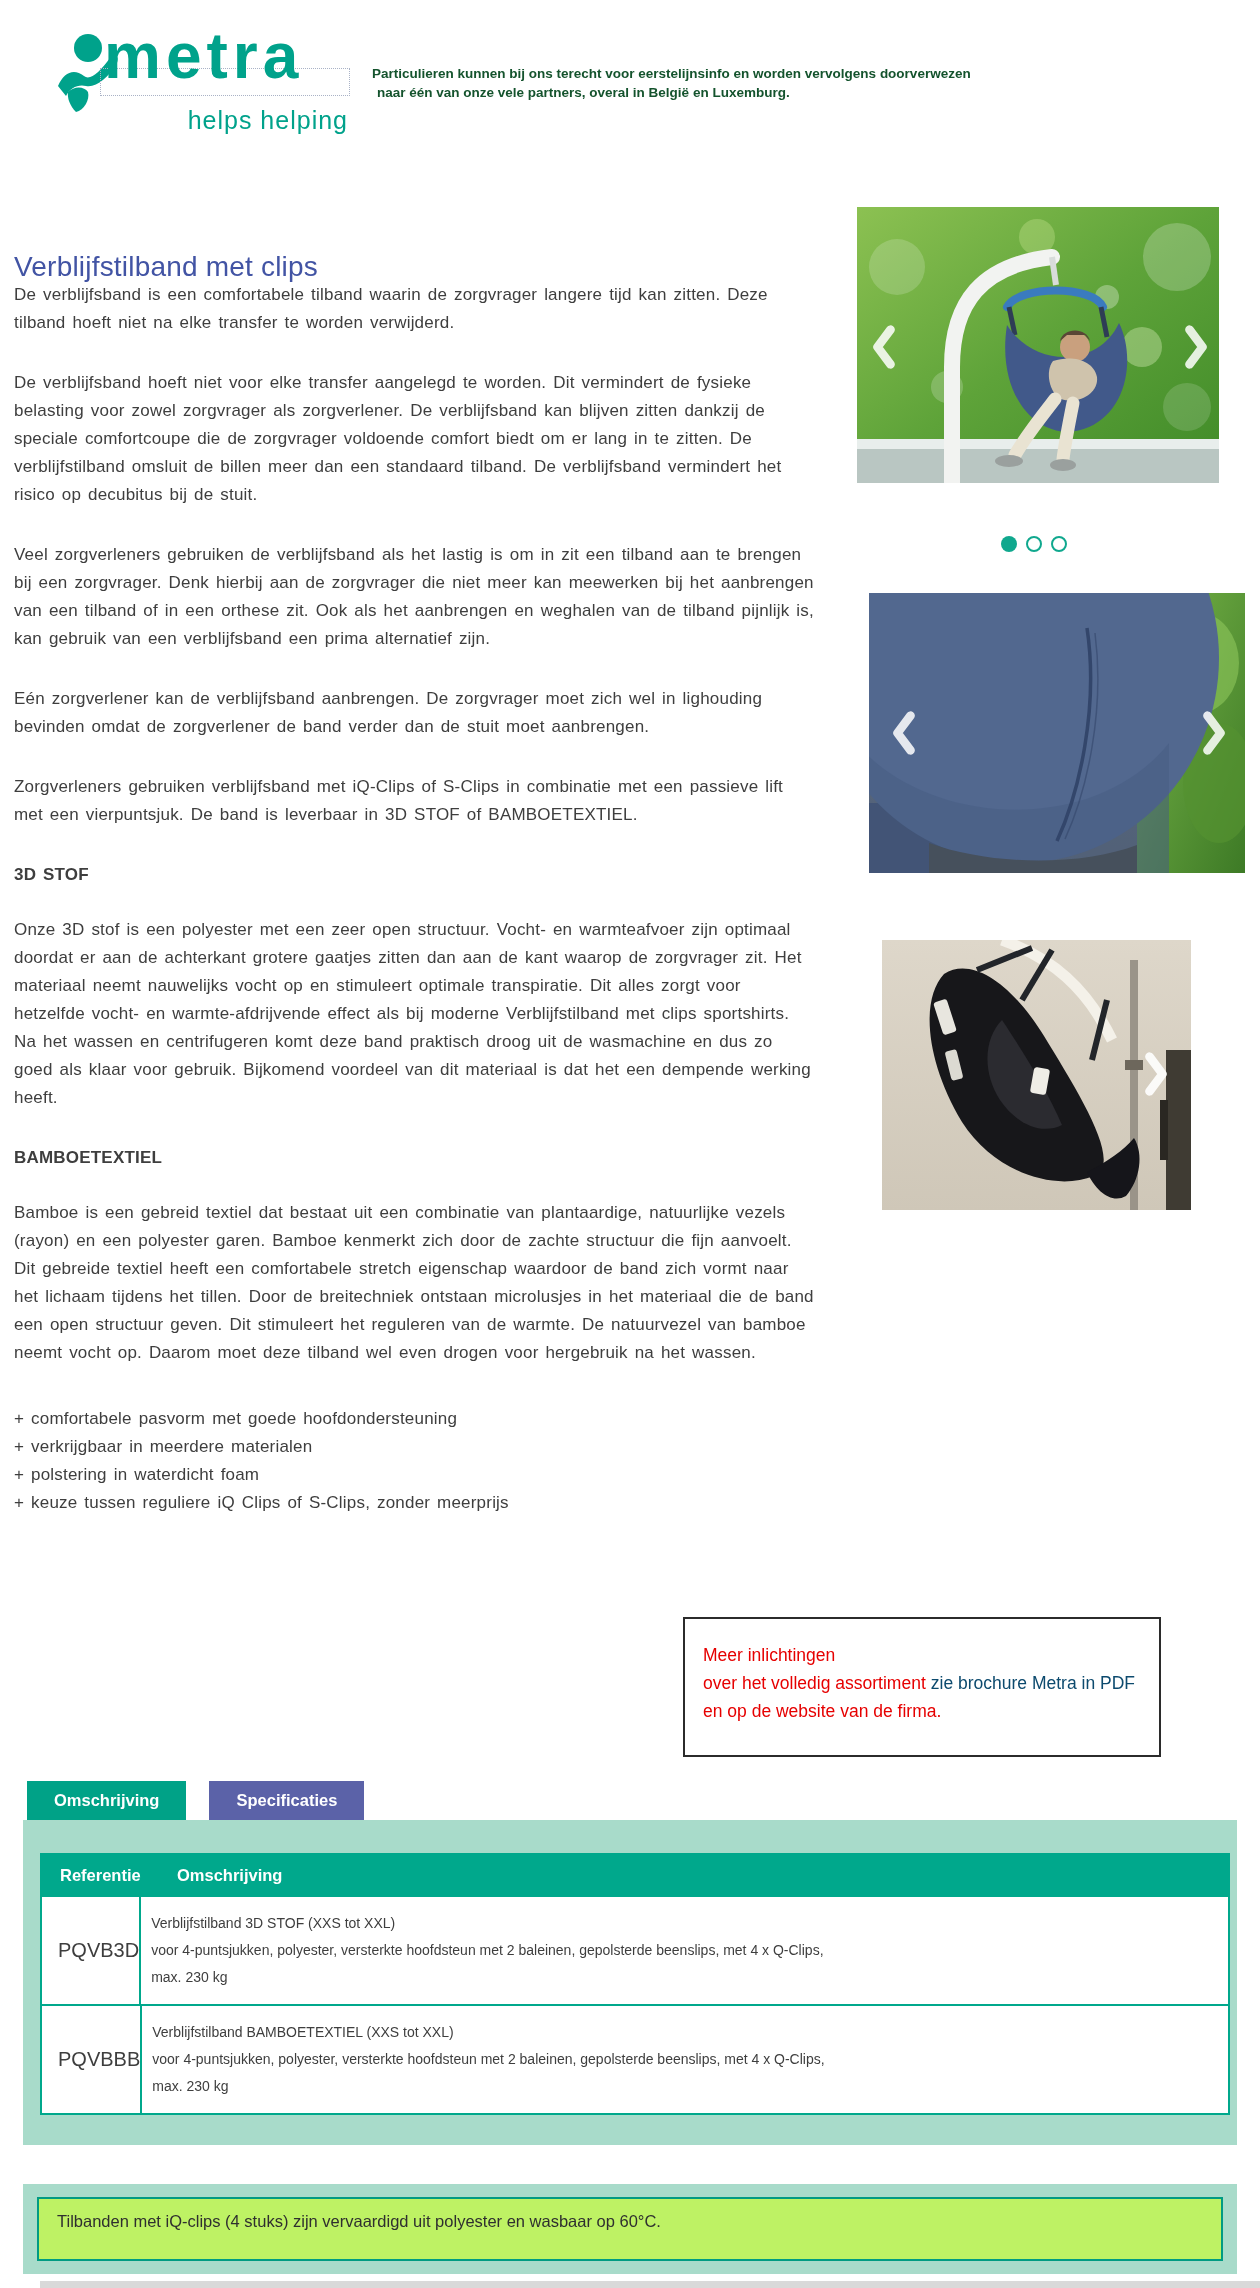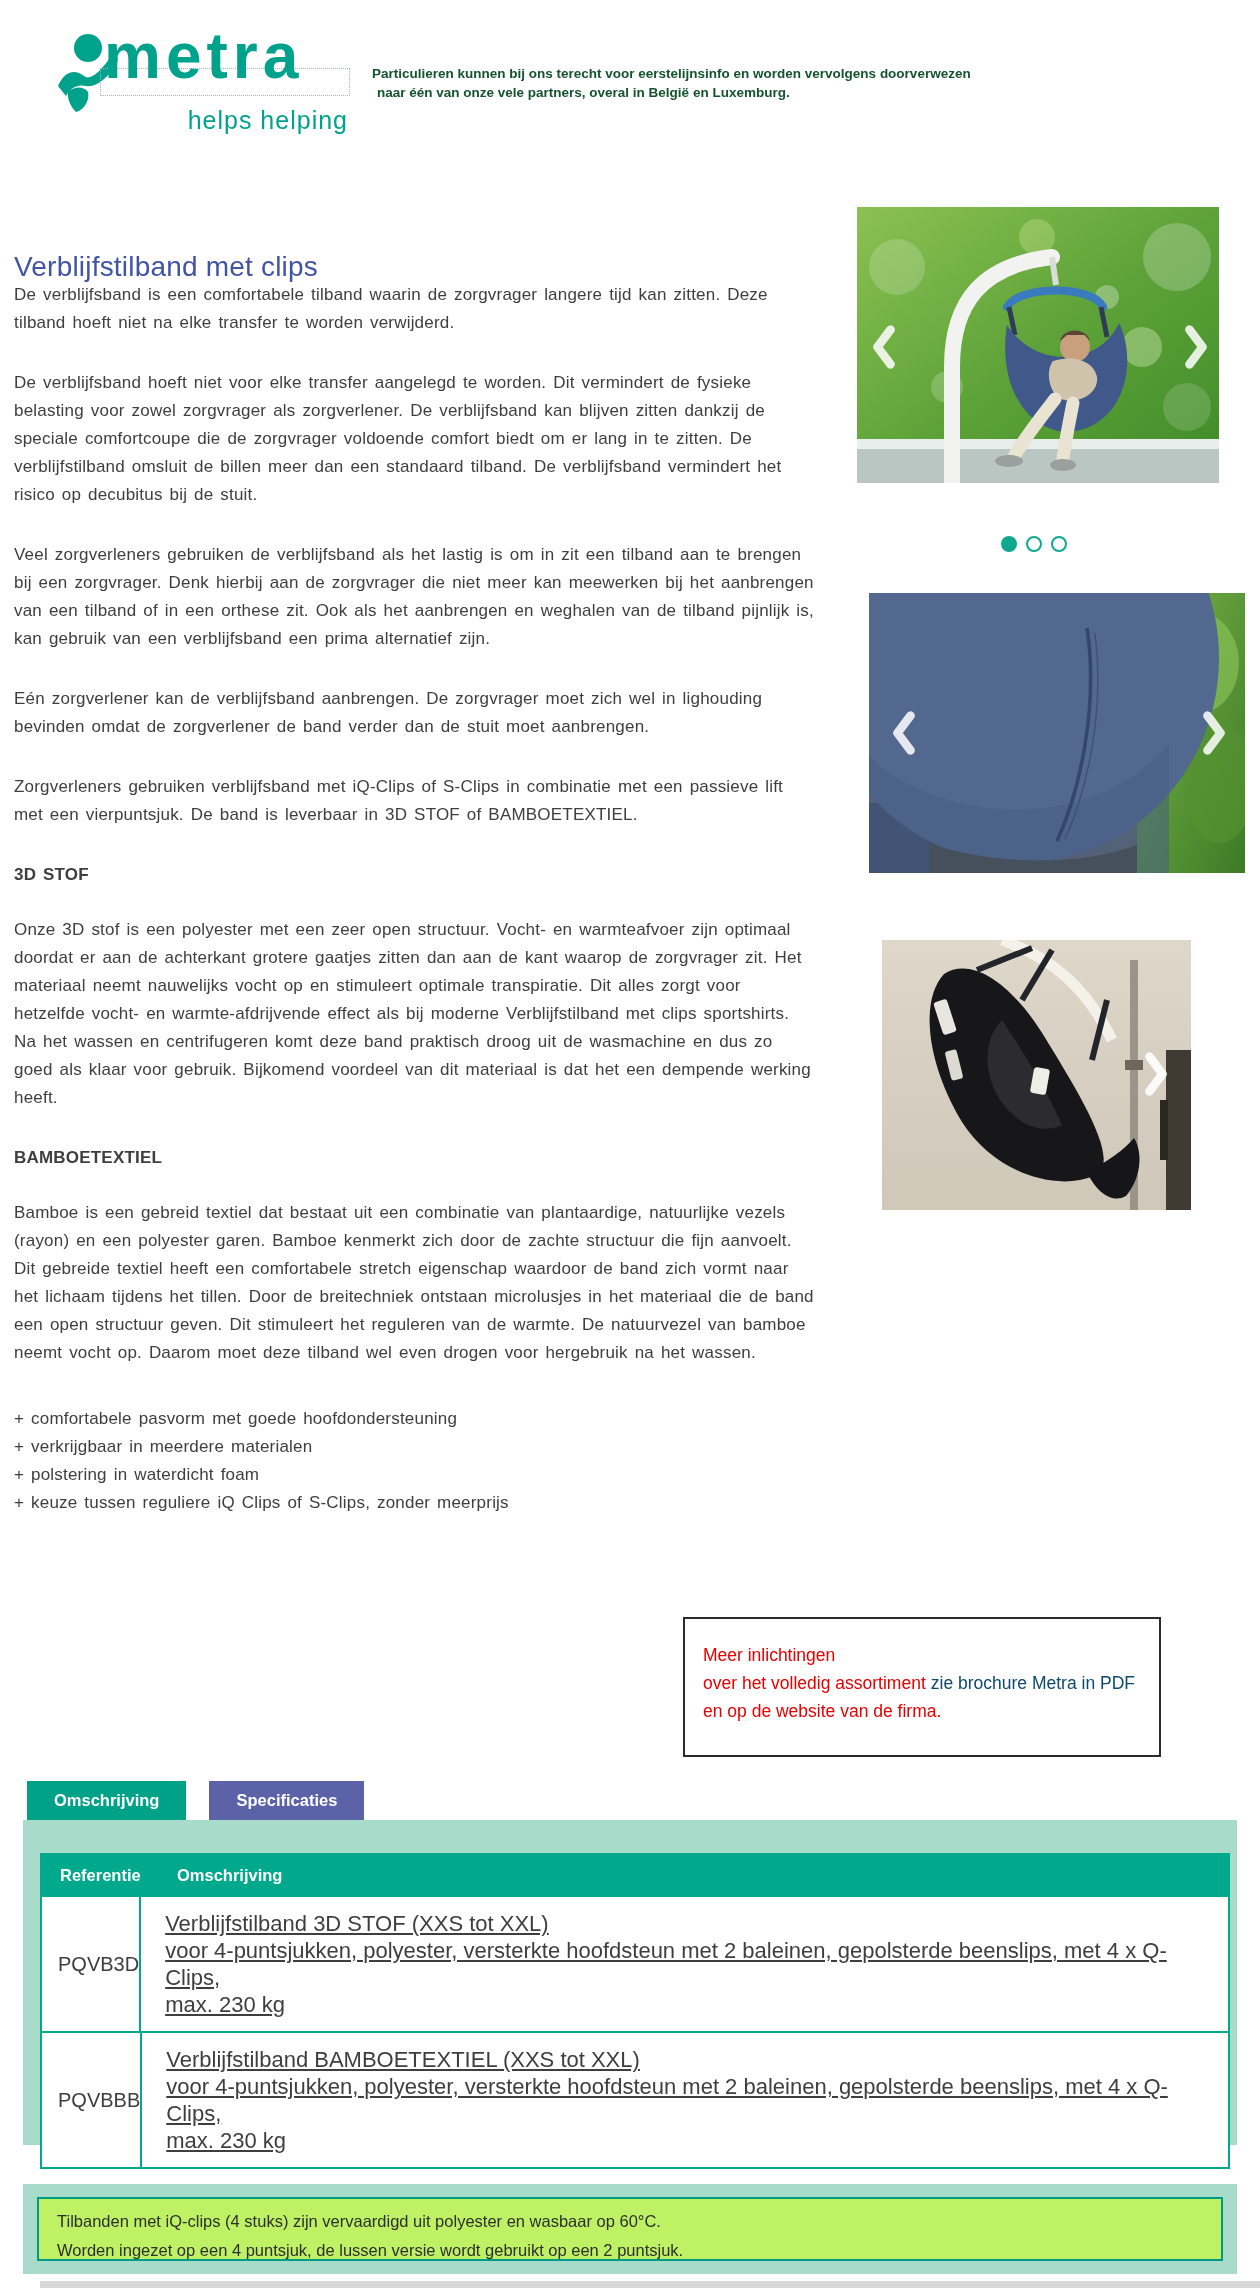--- a/index.html
+++ b/index.html
@@ -56,21 +56,21 @@
   .reftable{position:absolute;left:40px;top:1853px;width:1190px;
             border:2px solid #00a88c;box-sizing:border-box;background:#fff;}
   .thead{display:flex;background:#00a88c;color:#fff;font-weight:bold;font-size:16.5px;
          height:40px;align-items:center;}
   .thead .h-ref{flex:0 0 97px;padding-left:18px;}
   .thead .h-desc{flex:1;padding-left:20px;}
   .trow{display:flex;background:#fff;border-top:2px solid #00a88c;}
   .trow:first-of-type{border-top:none;}
   .tcell-ref{flex:0 0 97px;border-right:2px solid #00a88c;display:flex;align-items:center;
              padding-left:16px;font-size:20px;box-sizing:border-box;}
-  .tcell-desc{flex:1;padding:13px 24px;font-size:22px;line-height:27px;text-decoration:underline;}
+  .tcell-desc{flex:1;padding:13px 10px;font-size:14px;line-height:27px;}
 
   
   .panel2{position:absolute;left:23px;top:2184px;width:1214px;height:90px;background:#a8dbca;}
   .note-box{position:absolute;left:14px;top:13px;right:14px;bottom:13px;background:#bef264;
             border:2px solid #009b82;padding:8px 18px;box-sizing:border-box;
             font-size:16.5px;line-height:29px;color:#2f2f2f;}
   .footer-bar{position:absolute;left:40px;top:2281px;width:1220px;height:7px;background:#d9d9d9;}
 </style>
 </head>
 <body>
@@ -255,19 +255,18 @@
         <div>Verblijfstilband BAMBOETEXTIEL (XXS tot XXL)</div>
         <div>voor 4-puntsjukken, polyester, versterkte hoofdsteun met 2 baleinen, gepolsterde beenslips, met 4 x Q-Clips,</div>
         <div>max. 230 kg</div>
       </div>
     </div>
   </div>
 
   <div class="panel2">
     <div class="note-box">
       <div>Tilbanden met iQ-clips (4 stuks) zijn vervaardigd uit polyester en wasbaar op 60°C.</div>
-      <div>Worden ingezet op een 4 puntsjuk, de lussen versie wordt gebruikt op een 2 puntsjuk.</div>
     </div>
   </div>
 
   <div class="footer-bar"></div>
 
 </div>
 
 </body></html>

